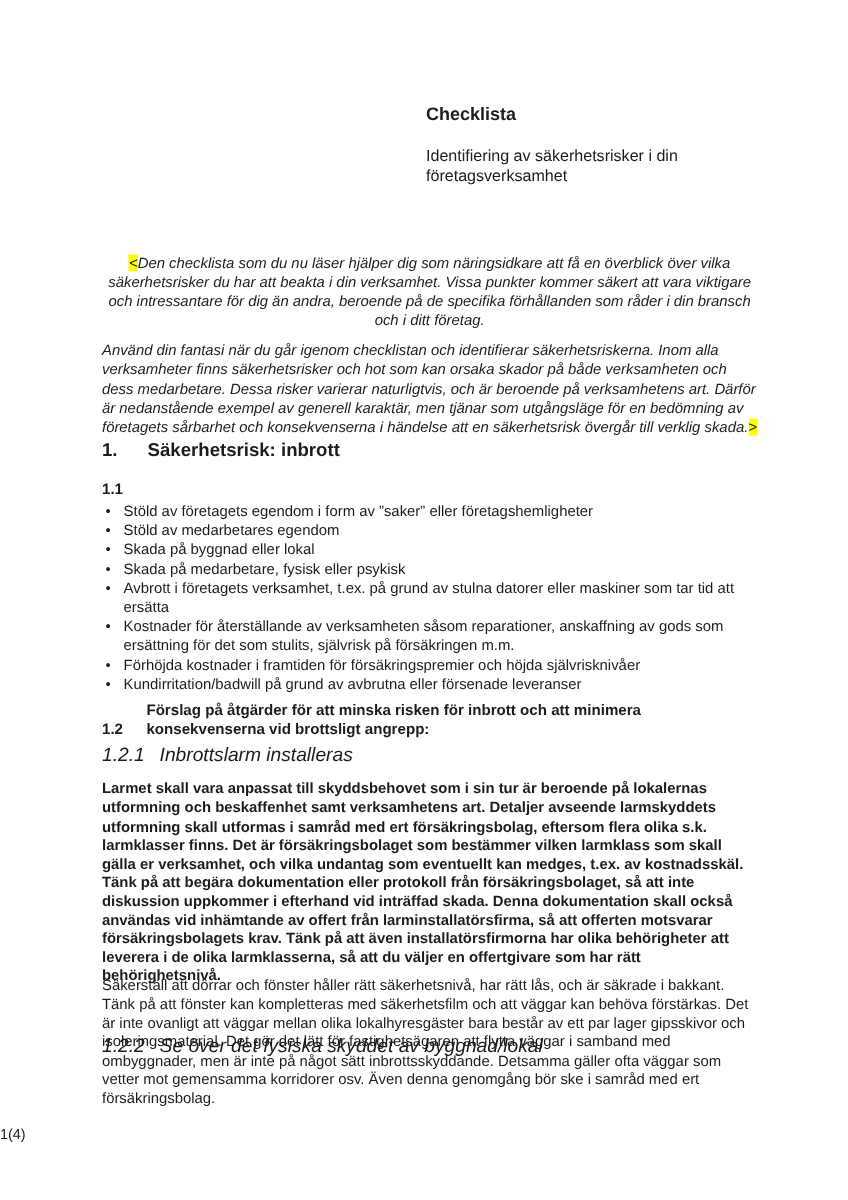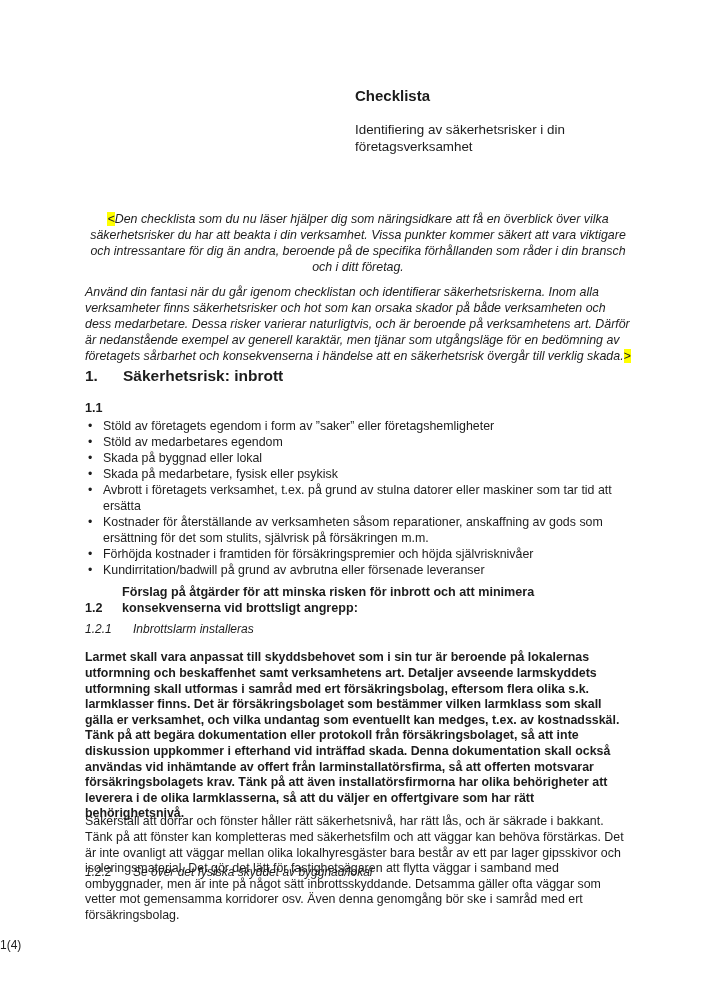--- a/index.html
+++ b/index.html
@@ -28,21 +28,21 @@
 
   .h2 { position: absolute; left: 85px; width: 546px; display: flex; font-weight: bold; font-size: 12.6px; line-height: 16px; align-items: flex-end; }
   .h2 .num { flex: none; width: 37px; }
   .h2-11 { top: 400px; }
   .h2-12 { top: 584px; }
 
   .bullets { position: absolute; left: 85px; top: 418px; width: 548px; margin: 0; padding: 0; list-style: none; font-size: 12.4px; line-height: 16px; }
   .bullets li { display: flex; }
   .bullets .dot { flex: none; width: 15px; padding-left: 3px; }
 
-  .h3 { position: absolute; left: 85px; width: 546px; display: flex; font-style: italic; font-size: 12px; line-height: 15px; }
+  .h3 { position: absolute; left: 85px; width: 546px; display: flex; font-style: italic; font-size: 16px; line-height: 15px; }
   .h3 .num { flex: none; width: 48px; }
   .h3-121 { top: 622px; }
   .h3-122 { top: 826px; margin-top: 39px; }
 
   .body-para { position: absolute; left: 85px; width: 547px; font-size: 12.4px; line-height: 15.6px; }
   .p-121 { top: 638px; font-weight: bold; }
   .p-122 { top: 802px; }
 
   .page-footer { position: absolute; left: 0; right: 0; top: 938px; font-size: 12px; }
 </style>

